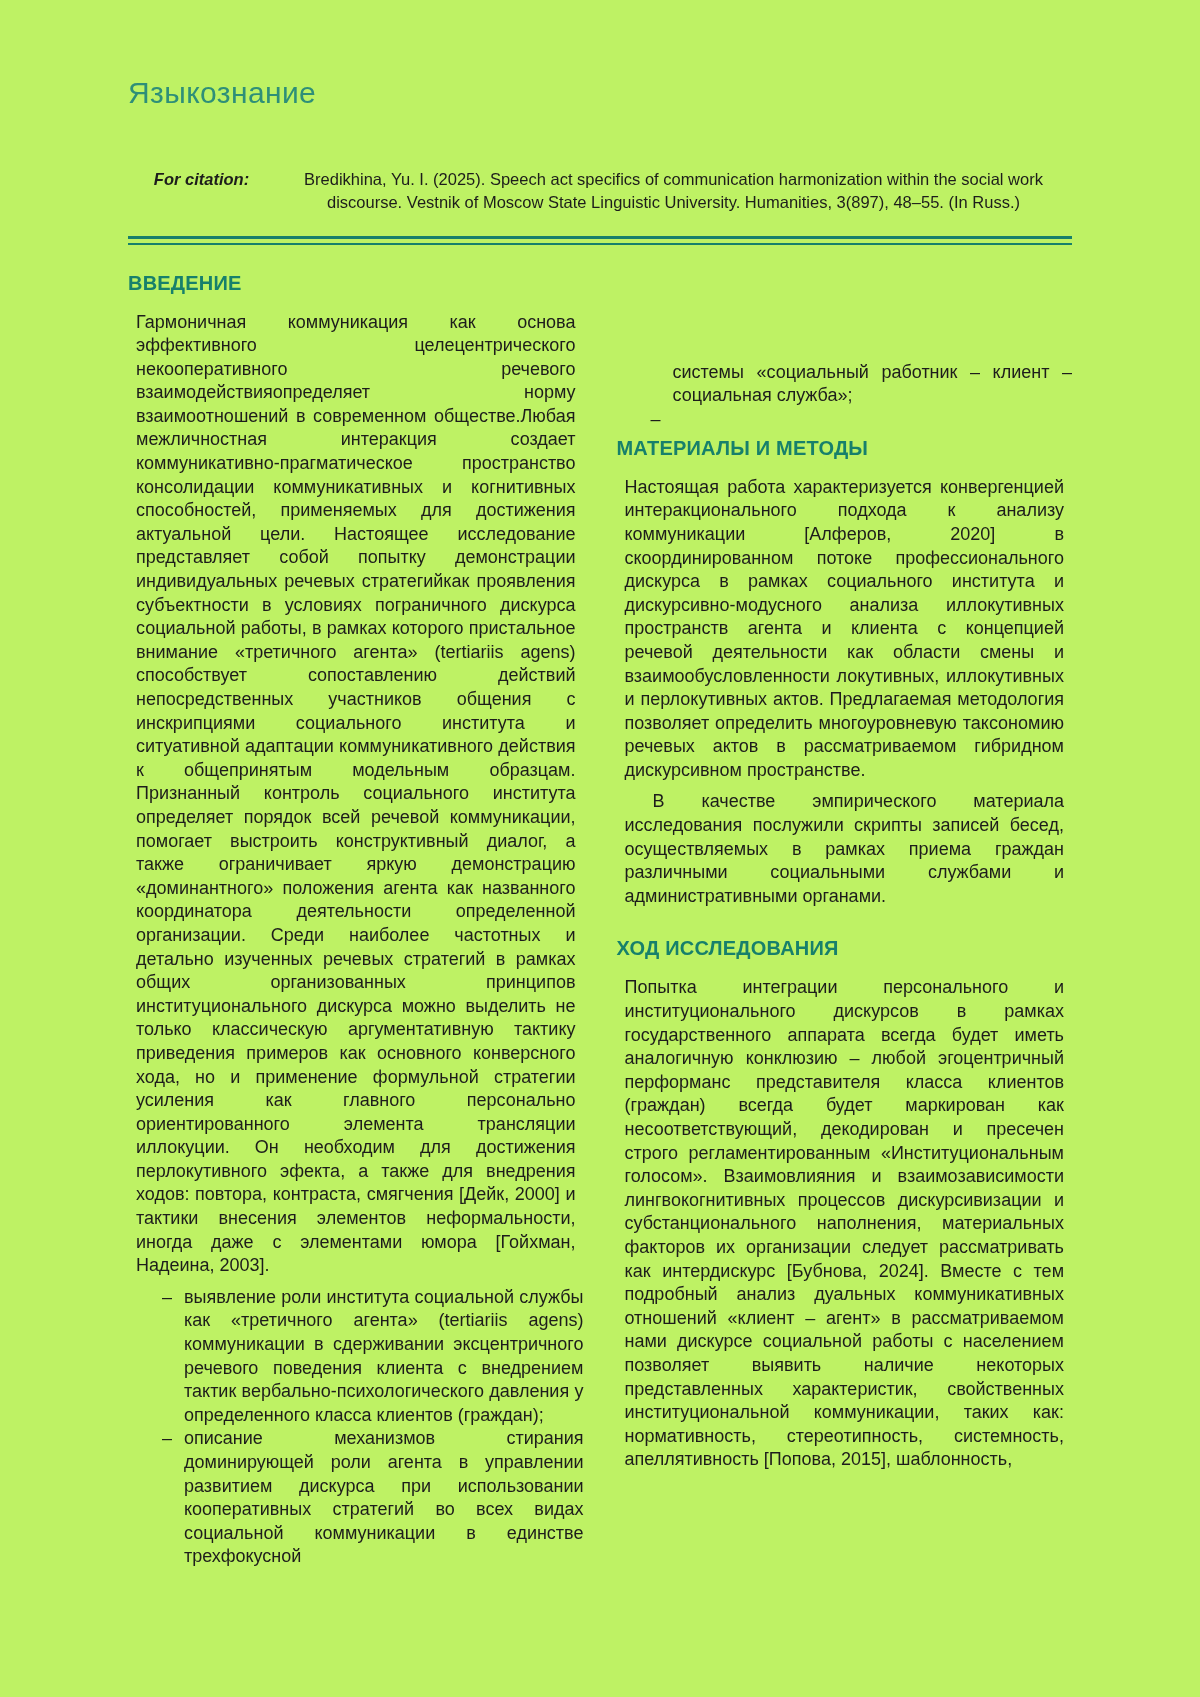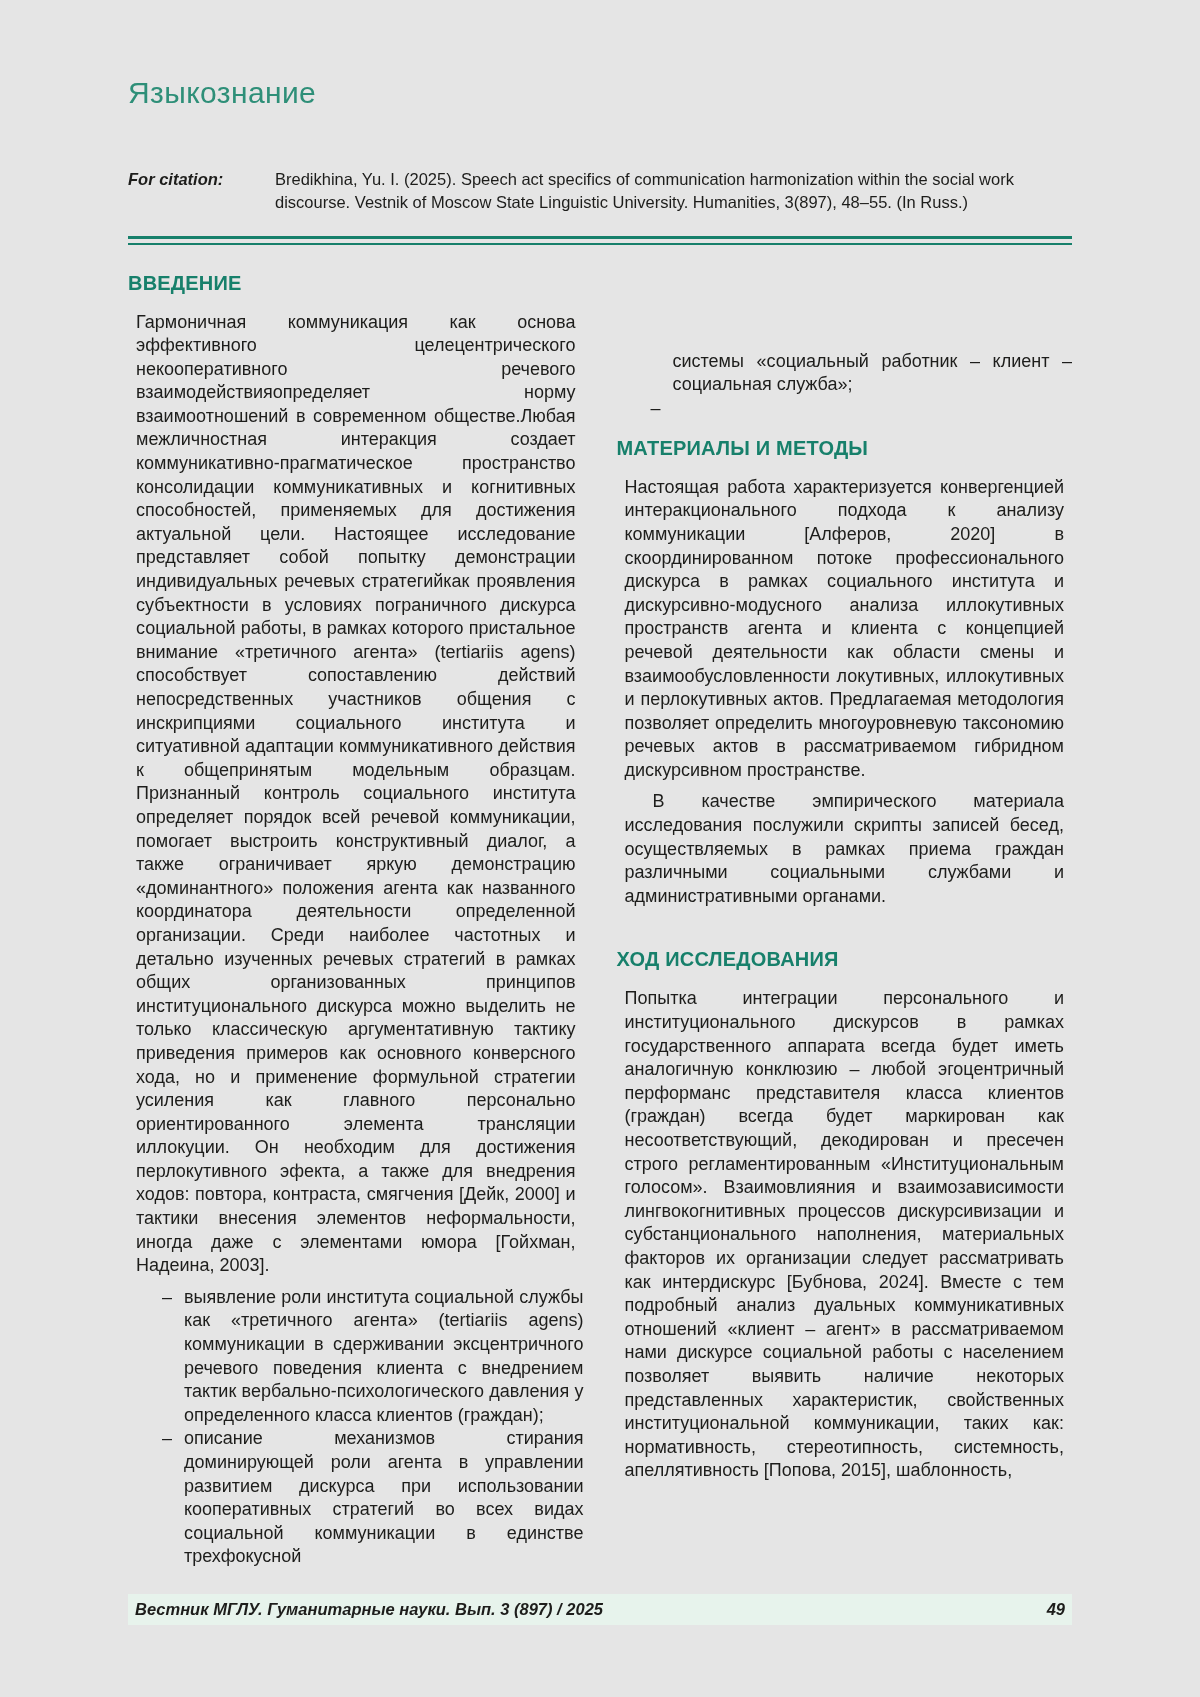--- a/index.html
+++ b/index.html
@@ -1,40 +1,40 @@
 <!DOCTYPE html>
 <html lang="ru"><head>
 <meta charset="utf-8">
 <style>
   html,body { margin:0; padding:0; background:#ffffff; }
   .sheet {
-    position:relative; width:1200px; height:1697px; background:#e5e5e5;
+    position:relative; width:1200px; height:1697px; background:#bef264;
     font-family:"Liberation Sans","DejaVu Sans",sans-serif;
     color:#1d1d1b; overflow:hidden;
     --accent:#17806b; --accent-light:#2e8f78; --footer-bg:#e7f3ec;
   }
   .content { position:absolute; left:128px; right:128px; top:0; }
   .rubric {
     margin:0; padding-top:76px; font-size:30px; font-weight:400;
     color:var(--accent-light); letter-spacing:0.4px;
   }
-  .cite-row { display:flex; margin-top:58px; font-size:16.5px; line-height:23px; }
+  .cite-row { display:flex; margin-top:58px; font-size:16.5px; line-height:23px;text-align:center; }
   .cite-label { flex:0 0 147px; font-weight:700; font-style:italic; }
   .cite-text { flex:1; }
   .rule {
     margin-top:22px; height:3.5px;
     border-top:3px solid var(--accent); border-bottom:2px solid var(--accent);
   }
   .cols { display:flex; gap:33px; margin-top:27px;align-items:center; }
   .col { flex:1; min-width:0; }
   .h2 {
     color:var(--accent); font-size:20px; font-weight:700;
     margin:0 0 16px 0; letter-spacing:0.2px;
   }
-  .col > .h2:not(:first-child) { margin-top:40px; }
+  .col > .h2:not(:first-child) { margin-top:29px; }
   .para { font-size:18px; line-height:23.6px; text-align:justify; margin:8px; }
   .para.indent { text-indent:28px; }
   .bullet {
     position:relative; padding-left:56px;
     font-size:18px; line-height:23.6px; text-align:justify;
   }
   .bullet .marker { position:absolute; left:34px; top:0; }
   .bullet-cont {
     padding-left:56px; font-size:18px; line-height:23.6px; text-align:justify;
   }
@@ -71,17 +71,13 @@
           <div class="bullet"><span class="marker">–</span></div>
           <h2 class="h2">МАТЕРИАЛЫ И МЕТОДЫ</h2>
           <p class="para">Настоящая работа характеризуется конвергенцией интеракционального подхода к анализу коммуникации [Алферов, 2020] в скоординированном потоке профессионального дискурса в рамках социального института и дискурсивно-модусного анализа иллокутивных пространств агента и клиента с концепцией речевой деятельности как области смены и взаимообусловленности локутивных, иллокутивных и перлокутивных актов. Предлагаемая методология позволяет определить многоуровневую таксономию речевых актов в рассматриваемом гибридном дискурсивном пространстве.</p>
           <p class="para indent">В качестве эмпирического материала исследования послужили скрипты записей бесед, осуществляемых в рамках приема граждан различными социальными службами и административными органами.</p>
           <h2 class="h2">ХОД ИССЛЕДОВАНИЯ</h2>
           <p class="para">Попытка интеграции персонального и институционального дискурсов в рамках государственного аппарата всегда будет иметь аналогичную конклюзию – любой эгоцентричный перформанс представителя класса клиентов (граждан) всегда будет маркирован как несоответствующий, декодирован и пресечен строго регламентированным «Институциональным голосом». Взаимовлияния и взаимозависимости лингвокогнитивных процессов дискурсивизации и субстанционального наполнения, материальных факторов их организации следует рассматривать как интердискурс [Бубнова, 2024]. Вместе с тем подробный анализ дуальных коммуникативных отношений «клиент – агент» в рассматриваемом нами дискурсе социальной работы с населением позволяет выявить наличие некоторых представленных характеристик, свойственных институциональной коммуникации, таких как: нормативность, стереотипность, системность, апеллятивность [Попова, 2015], шаблонность,</p>
         </div>
     </div>
   </div>
 
-  <div class="footer">
-    <span>Вестник МГЛУ. Гуманитарные науки. Вып. 3 (897) / 2025</span>
-    <span>49</span>
-  </div>
 </div>
 
 </body></html>

